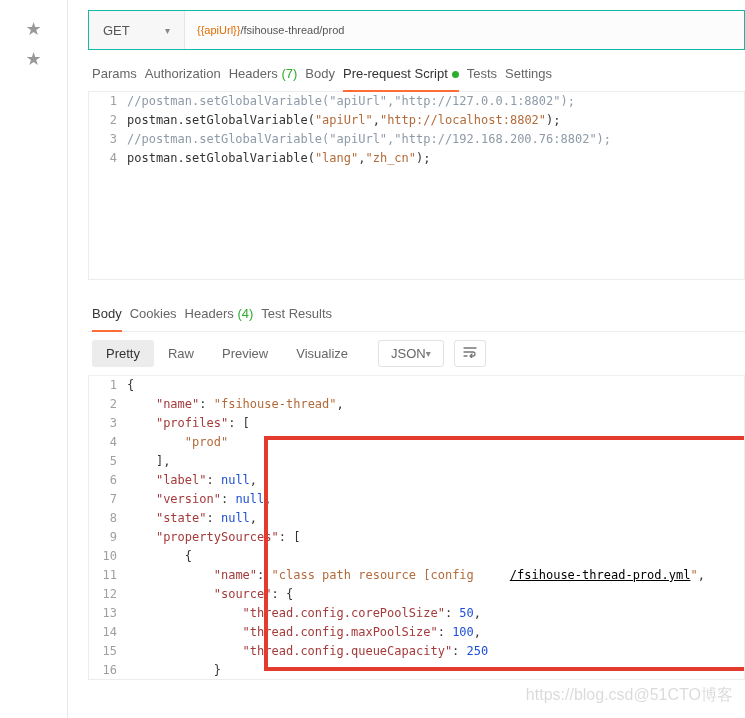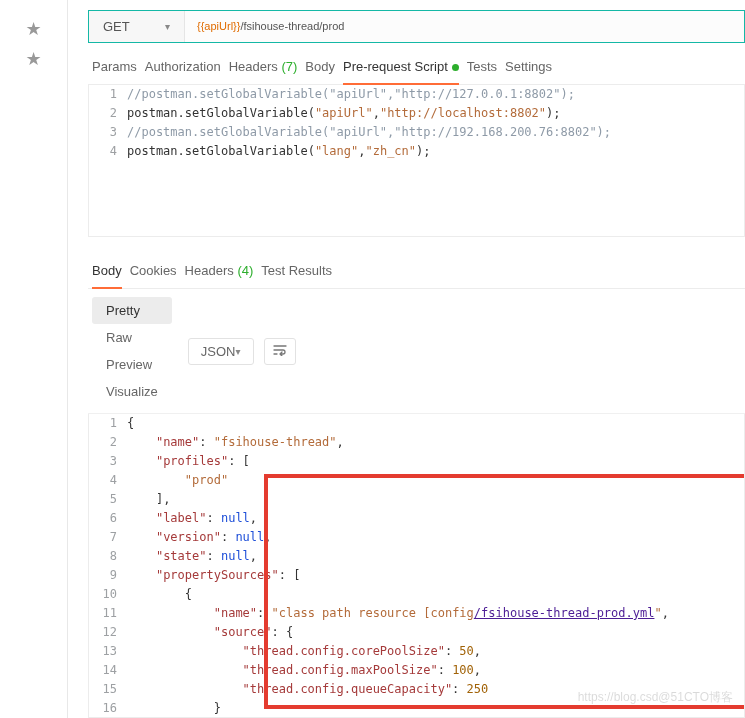--- a/index.html
+++ b/index.html
@@ -21,33 +21,33 @@
   .editor, .respeditor { border: 1px solid #ececec; border-top: none; font-family: "Consolas", "Menlo", monospace; font-size: 12px; line-height: 19px; background: #fff; }
   .editor { height: 188px; }
   .gutter { width: 38px; text-align: right; color: #9da0a3; padding-right: 10px; user-select: none; }
   .codeline { display: flex; }
   .code { white-space: pre; }
   .cm { color: #8e9aa7; }
   .id { color: #333; }
   .fn { color: #333; }
   .str { color: #b36b3a; }
   .key { color: #a53a3a; }
-  .num { color: #a16207; }
+  .num { color: #1d4ed8; }
   .null { color: #1d4ed8; }
   .response { margin-top: 10px; }
   .resptool { display: flex; align-items: center; gap: 0; padding: 8px 4px; border-bottom: 1px solid #f0f0f0; font-size: 13px; color: #666; }
-  .resptool .seg { display: flex; flex-direction: column; }
+  .resptool .seg { display: flex; }
   .resptool .btn { padding: 6px 14px; cursor: pointer; }
   .resptool .btn.active { background: #ececec; color: #333; border-radius: 3px; }
   .jsonsel { margin-left: 16px; border: 1px solid #e2e2e2; padding: 5px 12px; border-radius: 3px; display: flex; align-items: center; gap: 0; cursor: pointer; }
   .wrapbtn { margin-left: 10px; border: 1px solid #e2e2e2; padding: 5px 8px; border-radius: 3px; cursor: pointer; color: #777; }
   .respeditor { height: 304px; overflow: hidden; position: relative; }
   .redbox { position: absolute; border: 4px solid #e43b2f; left: 175px; top: 60px; width: 530px; height: 235px; pointer-events: none; }
-  .link { color: #4c1d95; text-decoration: underline; }
-  .watermark { position: absolute; right: 12px; bottom: 12px; color: rgba(0,0,0,0.15); font-size: 12px; font-family: Arial, sans-serif; }
+  .link { color: #000000; text-decoration: underline; padding-left: 36px; }
+  .watermark { position: absolute; right: 12px; bottom: 12px; color: rgba(0,0,0,0.15); font-size: 16px; font-family: Arial, sans-serif; }
 </style>
 </head>
 <body>
 
 <div class="sidebar">
   <span class="star">★</span>
   <span class="star">★</span>
 </div>
 
 <div class="main">

